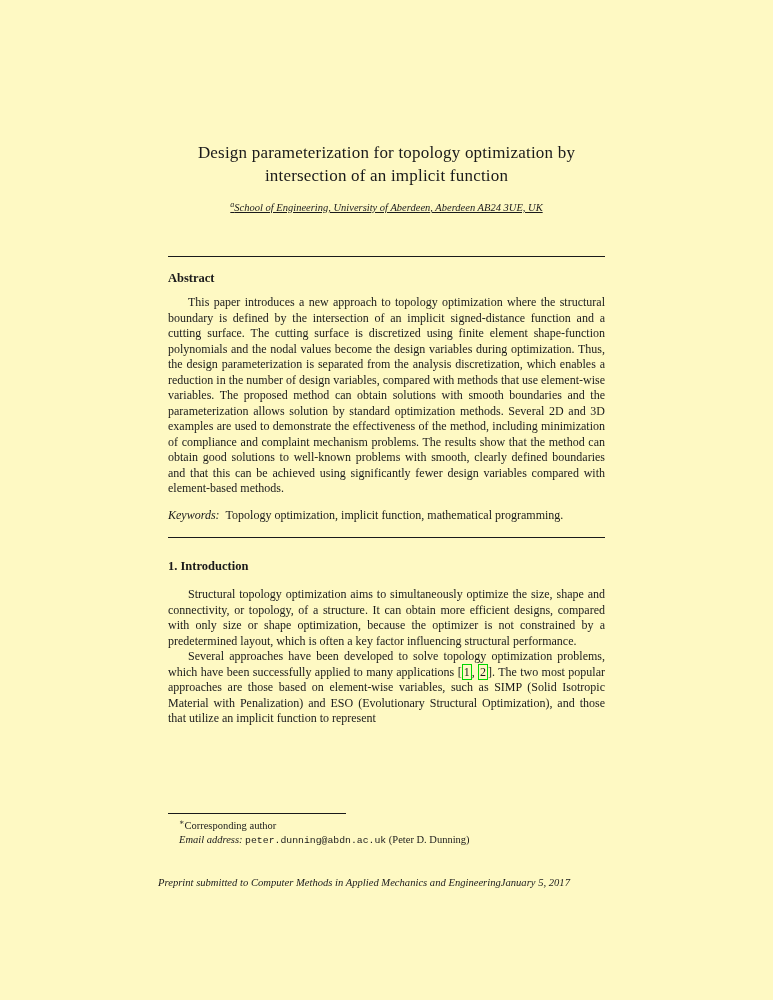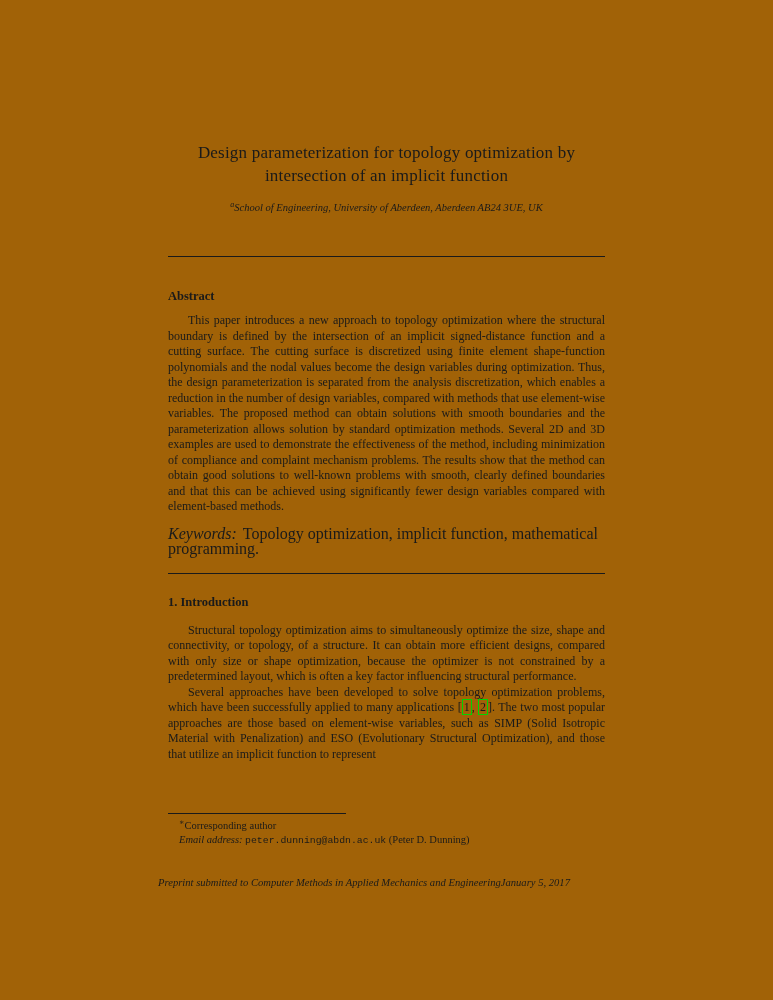--- a/index.html
+++ b/index.html
@@ -1,20 +1,20 @@
 <!DOCTYPE html>
 <html><head>
 <meta charset="utf-8">
 <style>
   html,body { margin:0; padding:0; background:#e8e8e8; }
   .page {
     position:relative;
     width:773px; height:1000px;
     margin:0 auto;
-    background:#a16207;
+    background:#fef9c3;
     color:#1a1a1a;
     font-family:"Liberation Serif","DejaVu Serif",serif;
     overflow:hidden;
   }
   .content {
     position:absolute; left:168px; top:0;
     width:437px;
   }
   .title {
     margin:141px -32px 0;
@@ -28,38 +28,39 @@
     margin-top:27px;
     text-align:center;
     font-size:12.5px;
   }
   sup { font-size:8px; vertical-align:super; line-height:0; }
   .affiliation-line {
     margin-top:15px;
     text-align:center;
     font-size:10.5px;
     font-style:italic;
+    text-decoration:underline;
   }
   .rule { border:none; border-top:1px solid #1a1a1a; margin:0; height:0; }
   .rule-top { margin-top:43px; }
   .rule-bottom { margin-top:14px; }
   .abstract-heading {
-    margin:32px 0 9px;
+    margin:14px 0 9px;
     font-size:12.5px; font-weight:bold;
   }
   .body-par {
     margin:0;
     font-size:12px;
     line-height:15.5px;
     text-align:justify;
     text-indent:20px;
   }
   .keywords-line {
     margin-top:11px;
-    font-size:16px;
+    font-size:12px;
     line-height:15.5px;
   }
   .keywords-label { font-style:italic; margin-right:6px; }
   .section-heading {
     margin:21px 0 13px;
     font-size:12.5px; font-weight:bold;
   }
   .cite-box {
     border:1px solid #00d400;
     padding:0 1px;

